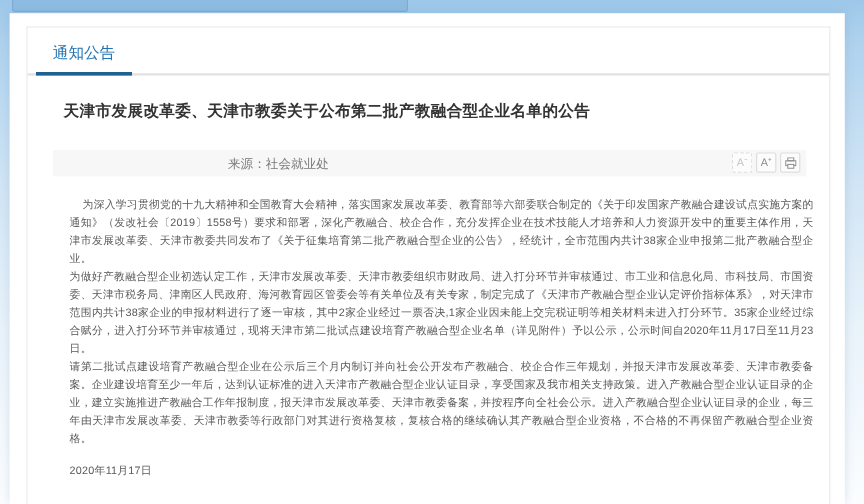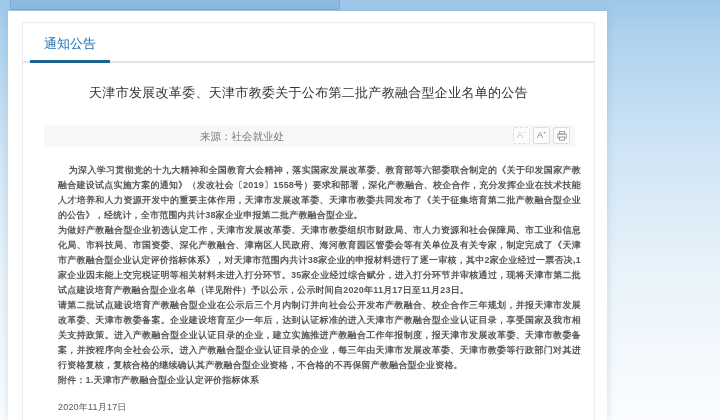--- a/index.html
+++ b/index.html
@@ -9,21 +9,21 @@
     background:linear-gradient(180deg,#9dc7e9 0%,#aed2ee 8%,#cfe4f5 35%,#e9f3fa 65%,#fbfdff 100%);
     position:relative;
   }
   .nav-remnant{
     position:absolute; left:10px; top:0; width:330px; height:10px;
     background:rgba(122,172,214,0.45);
     border:1px solid rgba(110,160,205,0.55); border-top:none;
     border-radius:0 0 2px 2px;
   }
   .main-panel{
-    position:absolute; left:8px; top:11px; width:599px; bottom:0;
+    position:absolute; left:8px; top:11px; width:696px; bottom:0;
     background:#ffffff;
     box-shadow:0 0 8px rgba(90,130,170,0.25);
     overflow:hidden;
   }
   .card{
     margin:11px 12px 0 14px;
     border:1px solid #ececec; border-bottom:none;
     min-height:600px;
     background:#fff;
   }
@@ -34,49 +34,48 @@
   .tab{
     display:inline-block;
     font-size:13px; color:#2173b4;
     padding:4px 14px 7px;
     border-bottom:3px solid #1f6292;
     margin-bottom:-2px;
     cursor:pointer;
   }
   .article-title{
     margin:21px 30px 0;
-    text-align:center;
-    font-size:13px; font-weight:400; color:#333;
+    text-align:left;
+    font-size:13px; font-weight:700; color:#333;
     letter-spacing:0.3px;
   }
   .meta-bar{
     position:relative;
     margin:23px 19px 0 21px;
     height:22px;
     background:#f7f7f7;
     font-size:10.5px; color:#7a7a7a;
   }
-  .meta-source{ position:absolute; left:156px; top:5px; }
+  .meta-source{ position:absolute; left:146px; top:5px; }
   .meta-time{ position:absolute; left:352px; top:5px; }
   .meta-tools{ position:absolute; right:5px; top:2px; display:flex; gap:3px; }
   .tool-btn{
     width:17px; height:17px;
     border:1px solid #ddd; border-radius:2px;
     background:#fcfcfc; color:#8a8a8a;
     font-size:9px; line-height:15px; text-align:center;
     display:flex; align-items:center; justify-content:center;
     cursor:pointer;
   }
   .tool-btn.dim{ color:#c2c2c2; border-style:dashed; }
   .article-body{
     margin:16px 13px 12px 35px;
     font-size:9px; line-height:15px; letter-spacing:0.2px;
     color:#58595b;
     text-align:justify;
-    font-weight:bold;
   }
   .article-body p{ margin:0; }
   .article-body p.indent{ text-indent:1.2em; }
   .sign-block{
     margin:10px 13px 0 35px;
     font-size:9px; line-height:15px; letter-spacing:0.2px;
     color:#58595b;
   }
   .print-svg{ width:10px; height:10px; display:block; }
 </style>
@@ -106,23 +105,22 @@
               <rect x="0.8" y="3" width="8.4" height="4" fill="none" stroke="#8a8a8a" stroke-width="0.8"></rect>
               <rect x="2.5" y="6" width="5" height="3.2" fill="#fff" stroke="#8a8a8a" stroke-width="0.8"></rect>
             </svg>
           </span>
         </button>
       </span>
     </div>
 
     <div class="article-body">
       <p class="indent">为深入学习贯彻党的十九大精神和全国教育大会精神，落实国家发展改革委、教育部等六部委联合制定的《关于印发国家产教融合建设试点实施方案的通知》（发改社会〔2019〕1558号）要求和部署，深化产教融合、校企合作，充分发挥企业在技术技能人才培养和人力资源开发中的重要主体作用，天津市发展改革委、天津市教委共同发布了《关于征集培育第二批产教融合型企业的公告》，经统计，全市范围内共计38家企业申报第二批产教融合型企业。</p>
-      <p>为做好产教融合型企业初选认定工作，天津市发展改革委、天津市教委组织市财政局、市人力资源和社会保障局、市工业和信息化局、市科技局、市国资委、深化产教融合、津南区人民政府、海河教育园区管委会等有关单位及有关专家，制定完成了《天津市产教融合型企业认定评价指标体系》，对天津市范围内共计38家企业的申报材料进行了逐一审核，其中2家企业经过一票否决,1家企业因未能上交完税证明等相关材料未进入打分环节。35家企业经过综合赋分，进入打分环节并审核通过，现将天津市第二批试点建设培育产教融合型企业名单（详见附件）予以公示，公示时间自2020年11月17日至11月23日。</p>
+      <p>为做好产教融合型企业初选认定工作，天津市发展改革委、天津市教委组织市财政局、进入打分环节并审核通过、市工业和信息化局、市科技局、市国资委、天津市税务局、津南区人民政府、海河教育园区管委会等有关单位及有关专家，制定完成了《天津市产教融合型企业认定评价指标体系》，对天津市范围内共计38家企业的申报材料进行了逐一审核，其中2家企业经过一票否决,1家企业因未能上交完税证明等相关材料未进入打分环节。35家企业经过综合赋分，进入打分环节并审核通过，现将天津市第二批试点建设培育产教融合型企业名单（详见附件）予以公示，公示时间自2020年11月17日至11月23日。</p>
       <p>请第二批试点建设培育产教融合型企业在公示后三个月内制订并向社会公开发布产教融合、校企合作三年规划，并报天津市发展改革委、天津市教委备案。企业建设培育至少一年后，达到认证标准的进入天津市产教融合型企业认证目录，享受国家及我市相关支持政策。进入产教融合型企业认证目录的企业，建立实施推进产教融合工作年报制度，报天津市发展改革委、天津市教委备案，并按程序向全社会公示。进入产教融合型企业认证目录的企业，每三年由天津市发展改革委、天津市教委等行政部门对其进行资格复核，复核合格的继续确认其产教融合型企业资格，不合格的不再保留产教融合型企业资格。</p>
-      <p>附件：1.天津市产教融合型企业认定评价指标体系</p>
     </div>
 
     <div class="sign-block">
       <p>2020年11月17日</p>
 
     </div>
 
   </div>
 </div>
 

